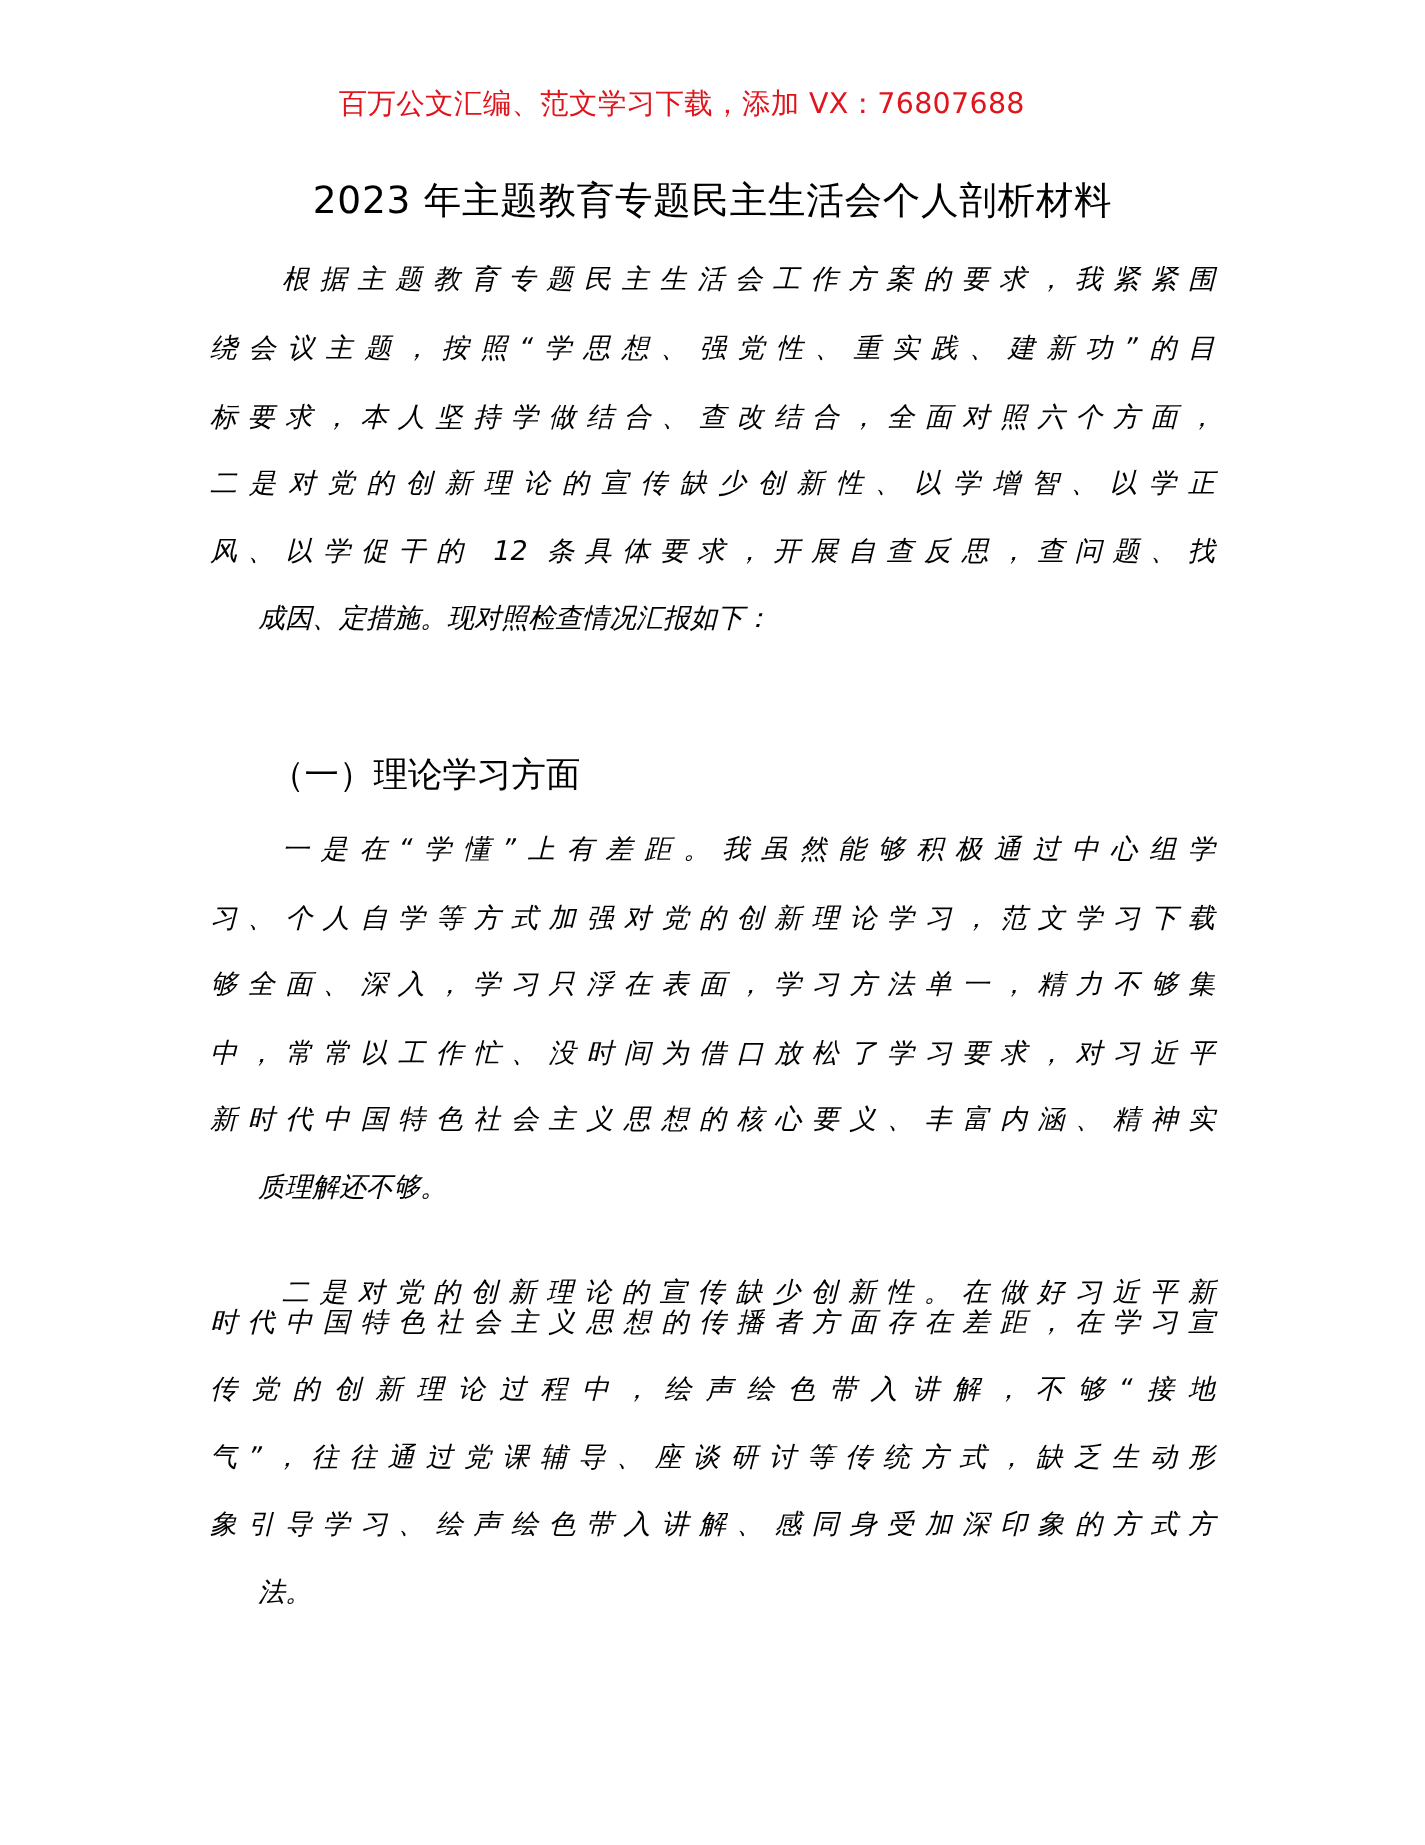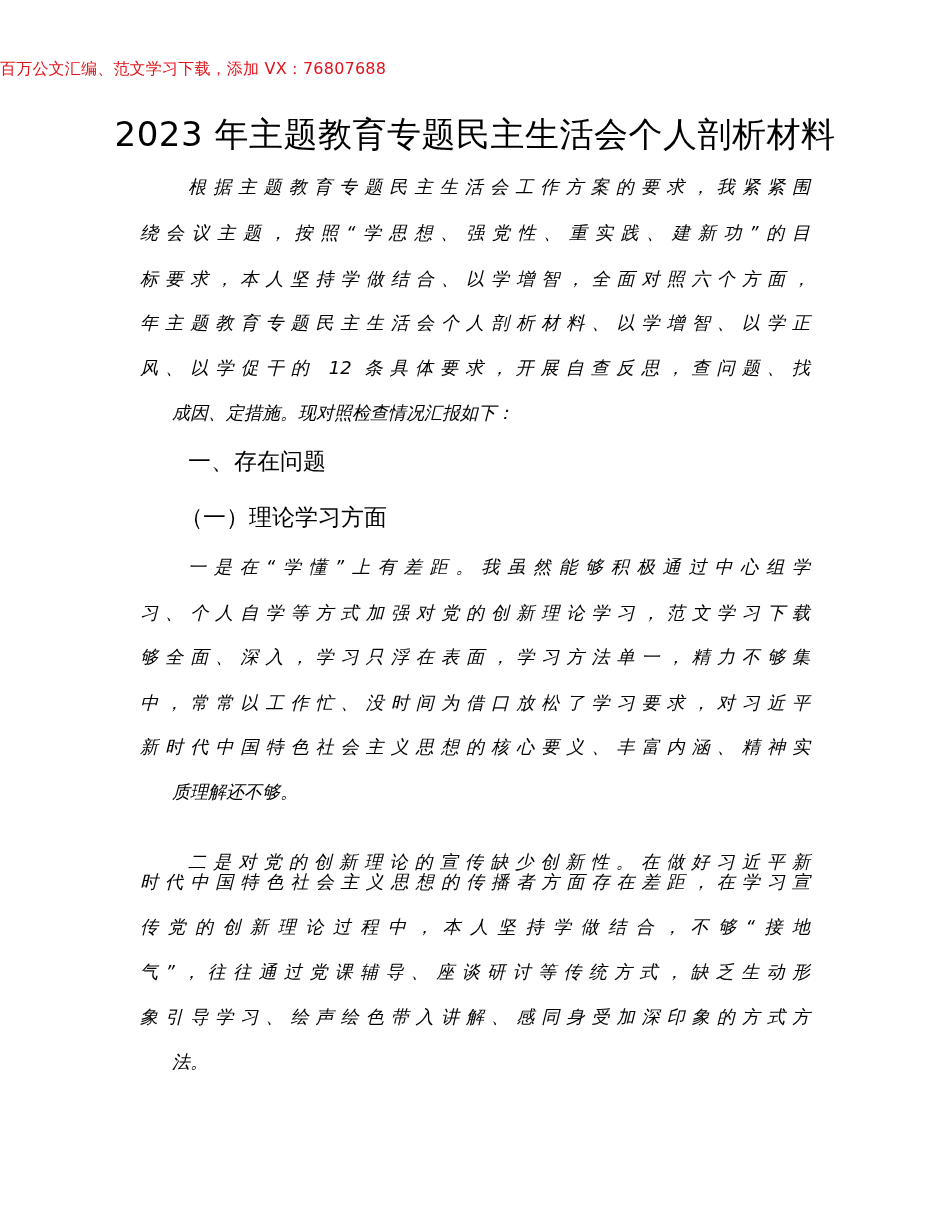--- a/index.html
+++ b/index.html
@@ -1,57 +1,56 @@
 <!DOCTYPE html>
 <html><head>
   <meta charset="utf-8">
   <style>
     html, body { margin: 0; padding: 0; background: #ffffff; }
     body { width: 950px; height: 1230px; position: relative; overflow: hidden;
            font-family: "DejaVu Sans", "Liberation Sans", sans-serif; color: #000; }
     .page { position: absolute; left: 0; top: 0; width: 950px; height: 1230px; background: #fff; }
-    .watermark { position: absolute; left: 0; width: 909px; top: 57px; text-align: left;
-                 color: #e0141c; font-size: 16px; line-height: 24px; letter-spacing: 0.2px; }
+    .watermark { position: absolute; left: 0; width: 909px; top: 57px; text-align: center;
+                 color: #e0141c; font-size: 19px; line-height: 24px; letter-spacing: 0.2px; }
     .title { position: absolute; left: 0; width: 950px; top: 114px; text-align: center;
-             font-size: 34px; line-height: 40px; letter-spacing: 0.5px; }
+             font-size: 25px; line-height: 40px; letter-spacing: 0.5px; }
     .line { position: absolute; left: 140px; width: 670px; font-size: 18px; line-height: 34px;
             white-space: nowrap; text-align: justify; text-align-last: justify; font-style: italic; }
     .line.last { text-align-last: left; margin-left: 32px; }
     .line.indent { left: 188px; width: 622px; }
     .heading { position: absolute; font-size: 23px; line-height: 34px; white-space: nowrap; }
   </style>
 </head>
 <body>
 
 <div class="page">
   <div class="watermark">百万公文汇编、范文学习下载，添加 VX：76807688</div>
   <div class="title">2023 年主题教育专题民主生活会个人剖析材料</div>
 
   <div>
     <div class="line indent" style="top:170px">根据主题教育专题民主生活会工作方案的要求，我紧紧围</div>
     <div class="line" style="top:216px">绕会议主题，按照“学思想、强党性、重实践、建新功”的目</div>
-    <div class="line" style="top:262px">标要求，本人坚持学做结合、以学增智，全面对照六个方面，</div>
-    <div class="line" style="top:306px">年主题教育专题民主生活会个人剖析材料、以学增智、以学正</div>
+    <div class="line" style="top:262px">标要求，本人坚持学做结合、查改结合，全面对照六个方面，</div>
+    <div class="line" style="top:306px">二是对党的创新理论的宣传缺少创新性、以学增智、以学正</div>
     <div class="line" style="top:351px">风、以学促干的 12 条具体要求，开展自查反思，查问题、找</div>
     <div class="line last" style="top:396px">成因、定措施。现对照检查情况汇报如下：</div>
   </div>
 
-  <div class="heading" style="left:188px; top:444px">一、存在问题</div>
   <div class="heading" style="left:180px; top:500px">（一）理论学习方面</div>
 
   <div>
     <div class="line indent" style="top:550px">一是在“学懂”上有差距。我虽然能够积极通过中心组学</div>
     <div class="line" style="top:596px">习、个人自学等方式加强对党的创新理论学习，范文学习下载</div>
     <div class="line" style="top:640px">够全面、深入，学习只浮在表面，学习方法单一，精力不够集</div>
     <div class="line" style="top:686px">中，常常以工作忙、没时间为借口放松了学习要求，对习近平</div>
     <div class="line" style="top:730px">新时代中国特色社会主义思想的核心要义、丰富内涵、精神实</div>
     <div class="line last" style="top:775px">质理解还不够。</div>
   </div>
 
   <div>
     <div class="line indent" style="top:845px">二是对党的创新理论的宣传缺少创新性。在做好习近平新</div>
     <div class="line" style="top:865px">时代中国特色社会主义思想的传播者方面存在差距，在学习宣</div>
-    <div class="line" style="top:910px">传党的创新理论过程中，本人坚持学做结合，不够“接地</div>
+    <div class="line" style="top:910px">传党的创新理论过程中，绘声绘色带入讲解，不够“接地</div>
     <div class="line" style="top:955px">气”，往往通过党课辅导、座谈研讨等传统方式，缺乏生动形</div>
     <div class="line" style="top:1000px">象引导学习、绘声绘色带入讲解、感同身受加深印象的方式方</div>
     <div class="line last" style="top:1045px">法。</div>
   </div>
 </div>
 
 </body></html>

